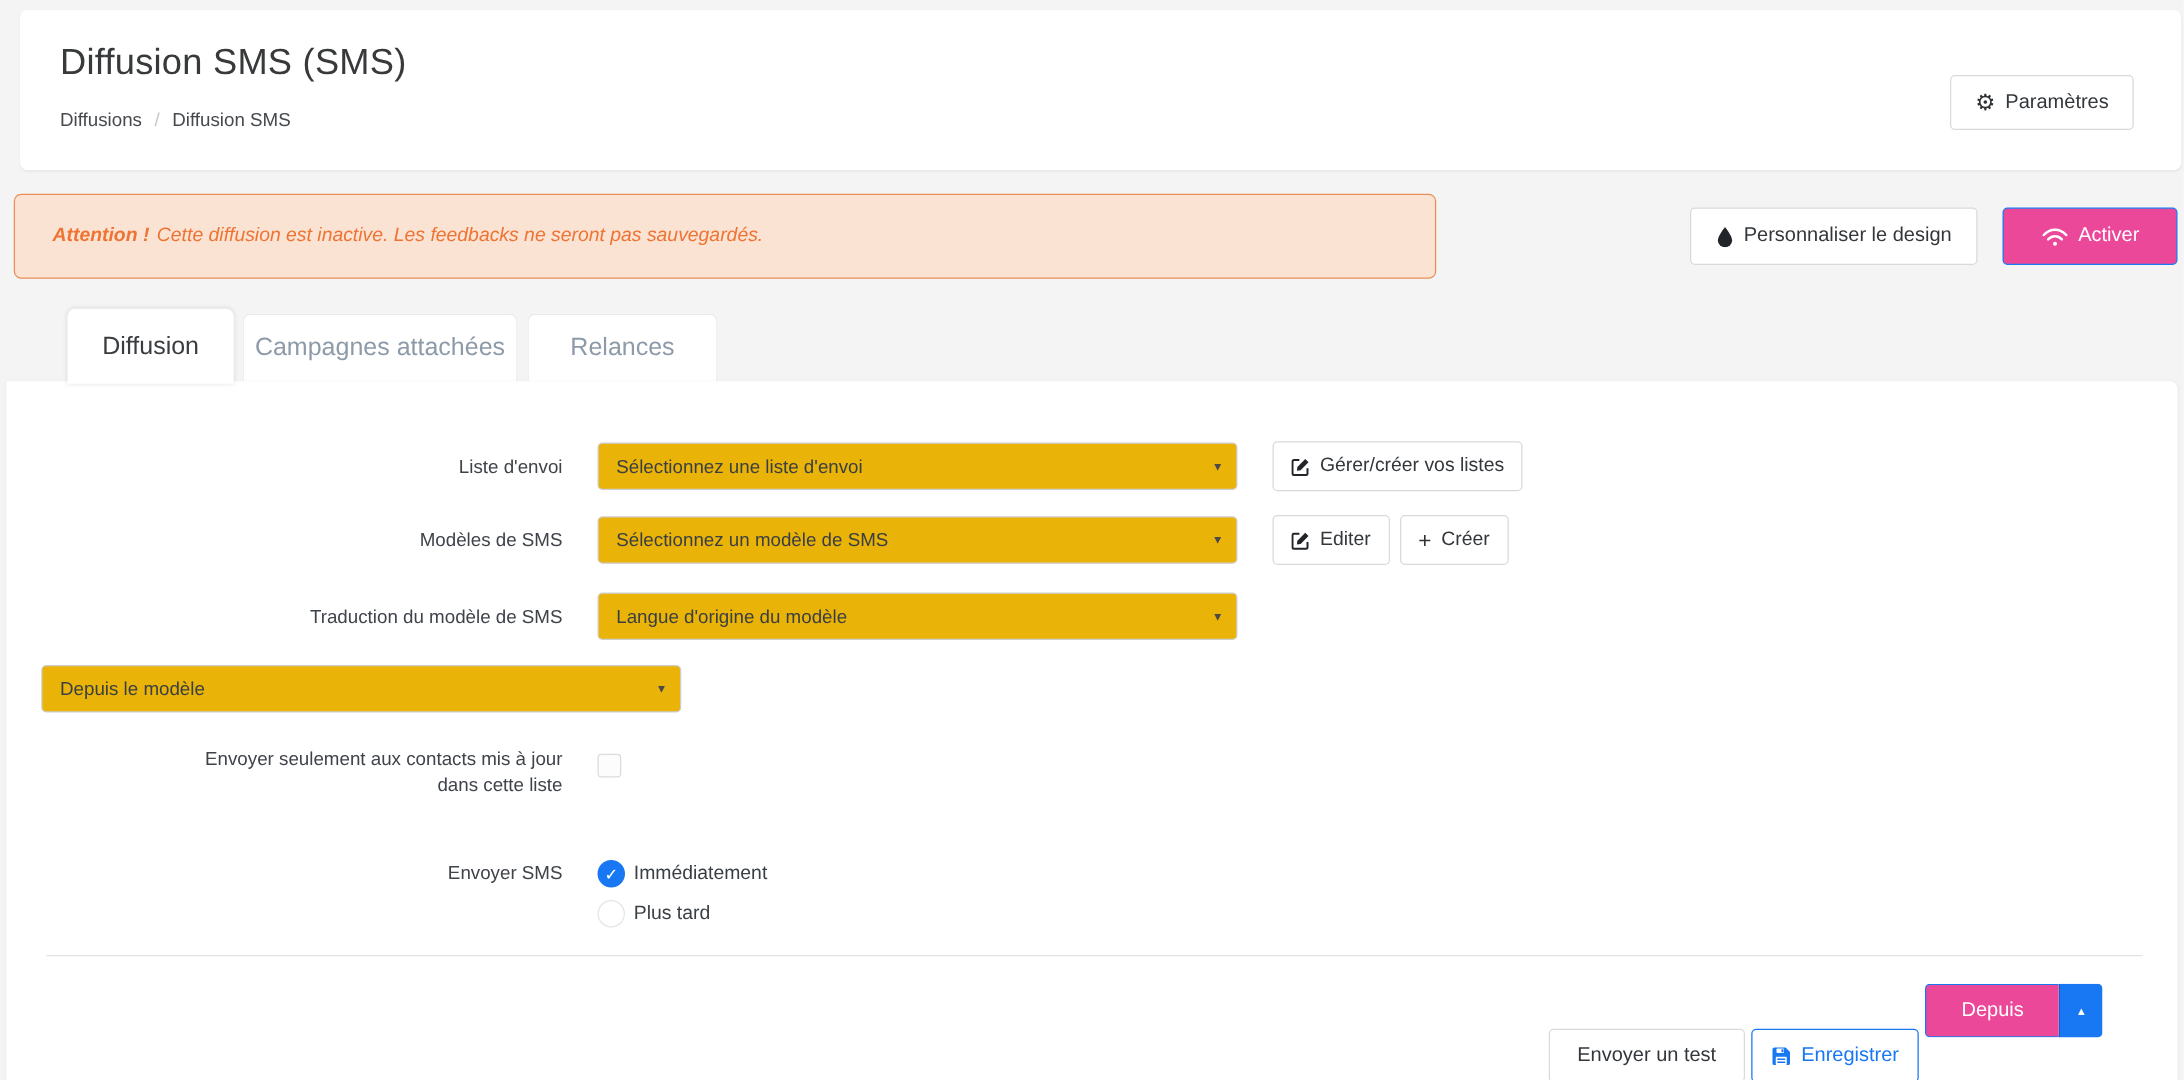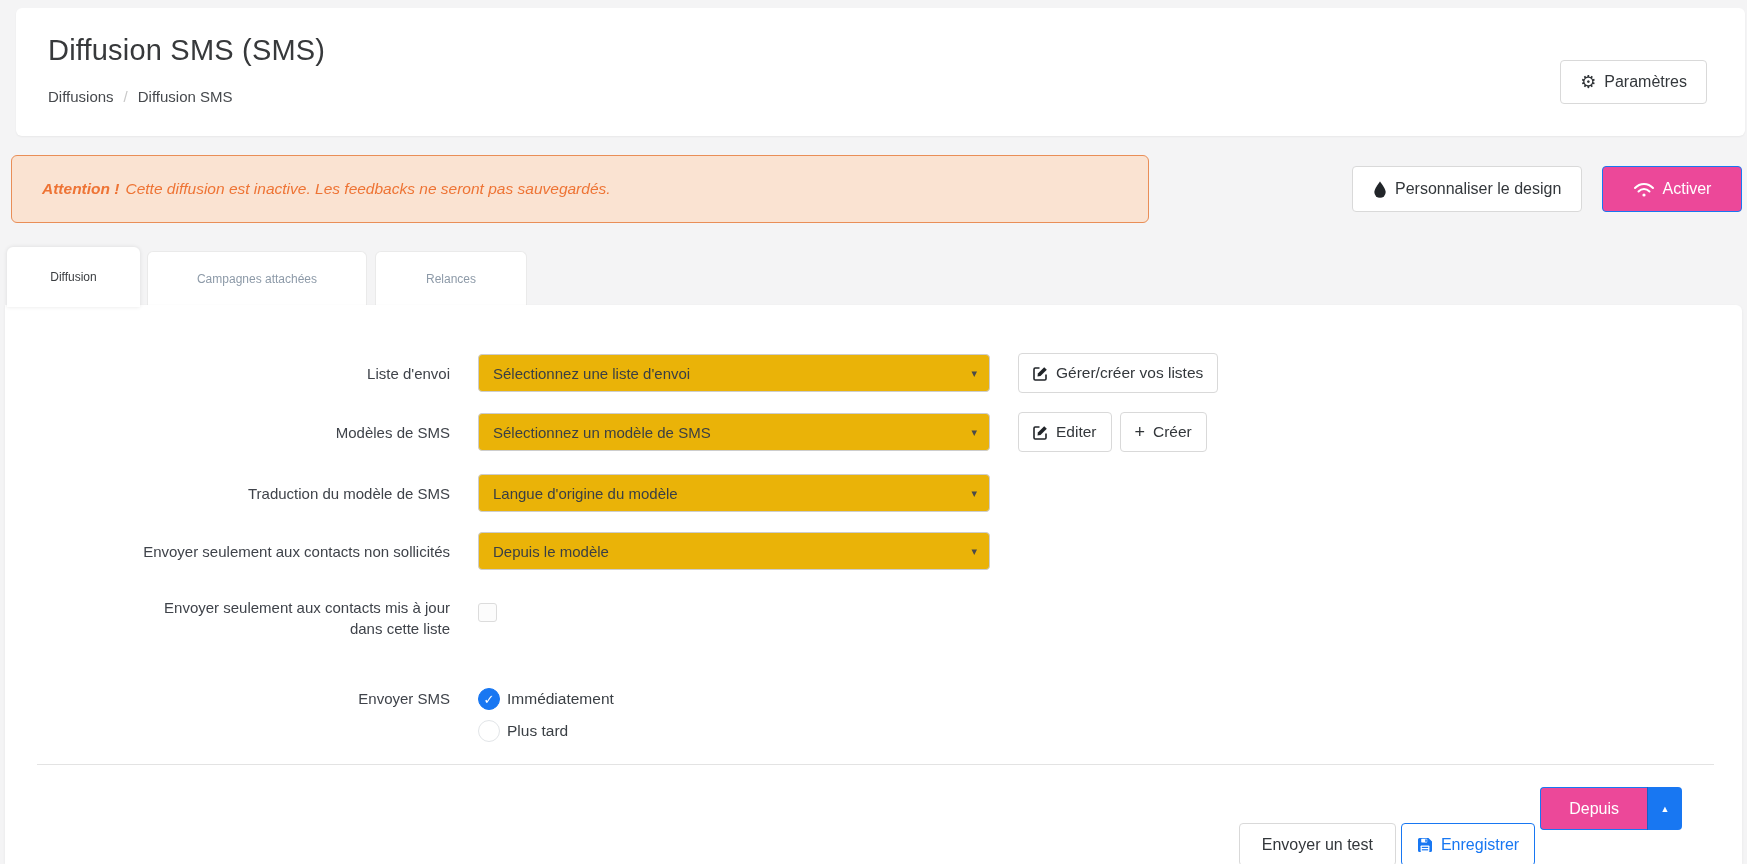--- a/index.html
+++ b/index.html
@@ -39,22 +39,22 @@
     font-style:italic; font-size:15.5px; color:#ee7435;
   }
   .alert-box b { margin-right:6px; }
   .design-btn { left:1352px; top:166px; height:46px; padding:0 20px; }
   .primary { background:#ec4899; border-color:#1877f2; color:#fff; }
   .activate-btn { left:1602px; top:166px; height:46px; width:140px; }
 
   
   .tab {
     position:absolute; display:flex; align-items:center; justify-content:center;
-    background:#fff; font-size:12px; color:#8d9aa8; cursor:pointer;
-    border:1px solid #eaeaea; border-bottom:none; border-radius:6px 6px 0 0;
+    background:#fff; font-size:20px; color:#8d9aa8; cursor:pointer;
+    border:1px solid #eaeaea; border-bottom:none; border-radius:6px 6px 0 0;margin-left:47px;
   }
   .tab.active {
     color:#3a3d40; z-index:3; border:none;
     box-shadow:0 0 4px rgba(0,0,0,0.10);
   }
   .tab1 { left:7px;  top:247px; width:133px; height:60px; }
   .tab2 { left:147px; top:251px; width:220px; height:54px; }
   .tab3 { left:375px; top:251px; width:152px; height:54px; }
 
   
@@ -214,21 +214,20 @@
     <div class="form-label">Traduction du modèle de SMS</div>
     <div class="form-ctl">
       <div class="select">
         <span>Langue d'origine du modèle</span>
         <span class="caret">▾</span>
       </div>
     </div>
   </div>
 
   <div class="form-row row4">
-    <div class="form-label">Envoyer seulement aux contacts non sollicités</div>
     <div class="form-ctl">
       <div class="select">
         <span>Depuis le modèle</span>
         <span class="caret">▾</span>
       </div>
     </div>
   </div>
 
   <div class="form-row row6">
     <div class="form-label">Envoyer SMS</div>

